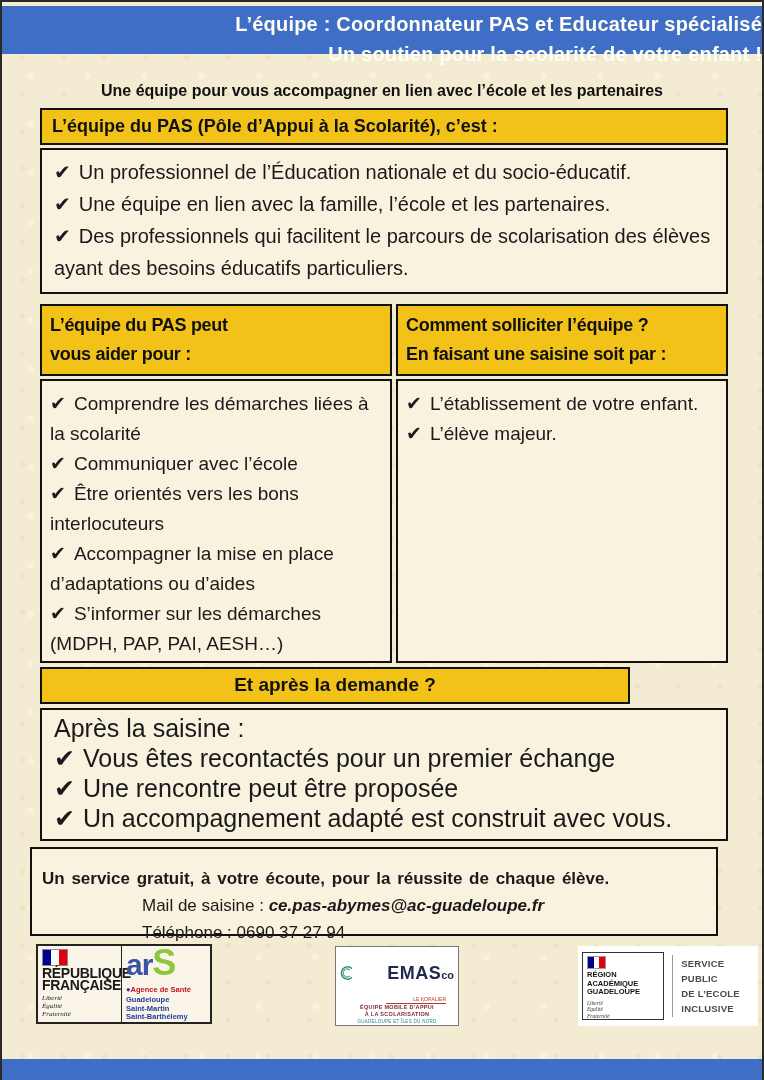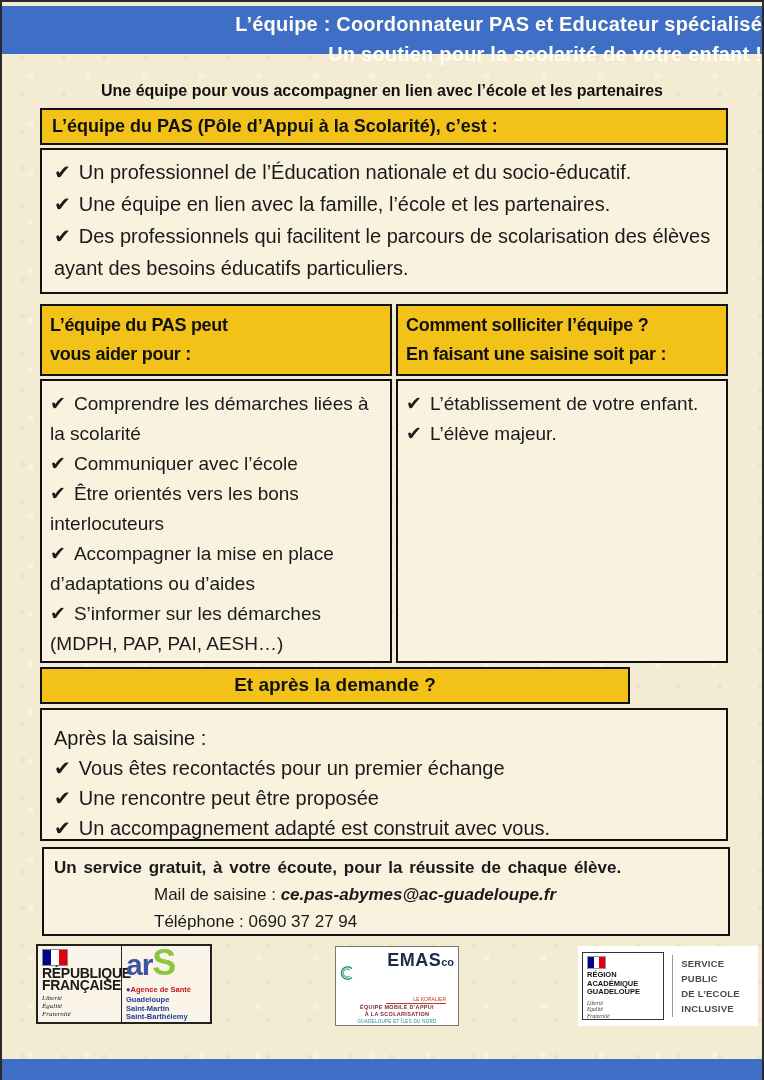--- a/index.html
+++ b/index.html
@@ -70,27 +70,27 @@
     height:284px;margin-top:3px;
     font-size:19px;line-height:30px;
     padding:8px 8px;
   }
   .h2{
     position:absolute;left:38px;top:665px;width:590px;height:37px;
     text-align:center;font-size:19px;line-height:32px;
   }
   .box3{
     position:absolute;left:38px;top:706px;width:688px;height:133px;
-    font-size:20px;line-height:30px;
-    padding:13px 12px;
+    font-size:25px;line-height:30px;
+    padding:3px 12px;
   }
   .contact{
-    position:absolute;left:40px;top:845px;width:688px;height:89px;
+    position:absolute;left:28px;top:845px;width:688px;height:89px;
     font-size:17px;line-height:27px;
-    padding:5px 10px;
+    padding:16px 10px;
   }
   .contact .l1{font-weight:700;word-spacing:2px;white-space:nowrap;}
   .contact .ind{margin-left:100px;}
   .mailaddr{font-weight:700;font-style:italic;}
   ul.cl{list-style:none;margin:0;padding:0;}
   
   .logo-rfars{
     position:absolute;left:34px;top:942px;width:176px;height:80px;
     background:#faf5e8;border:2px solid #222;box-sizing:border-box;
     display:flex;
@@ -105,21 +105,21 @@
   .ars-ar{color:#3a53a4;font-weight:700;font-size:30px;letter-spacing:-1px;}
   .ars-s{color:#8dc63f;font-weight:700;font-size:36px;}
   .ars-agency{font-size:7.5px;font-weight:700;color:#c0141e;line-height:9px;}
   .ars-dot{color:#1f3d9f;}
   .ars-regions{font-size:7.5px;font-weight:700;color:#1f3d9f;line-height:8.5px;margin-top:2px;}
   .logo-emasco{
     position:absolute;left:333px;top:944px;width:124px;height:80px;
     background:#ffffff;border:1px solid #777;box-sizing:border-box;
     padding:3px 4px;
   }
-  .em-top{display:flex;align-items:flex-start;gap:32px;}
+  .em-top{display:flex;align-items:center;gap:32px;}
   .em-word{color:#1e2a4a;font-weight:700;font-size:18px;letter-spacing:.5px;}
   .em-co{font-size:11px;font-weight:700;color:#1e2a4a;}
   .em-tag{font-size:5px;color:#c0392b;text-align:right;border-bottom:1px solid #c0392b;
     width:60px;margin-left:46px;line-height:7px;}
   .em-l{font-size:5.5px;font-weight:700;color:#7a1f2b;text-align:center;line-height:7px;letter-spacing:.3px;}
   .em-l3{font-size:4.5px;color:#18859b;text-align:center;line-height:7px;letter-spacing:.3px;}
   .logo-right{
     position:absolute;left:576px;top:944px;width:180px;height:80px;
     background:#ffffff;display:flex;align-items:center;box-sizing:border-box;
     padding:4px;

